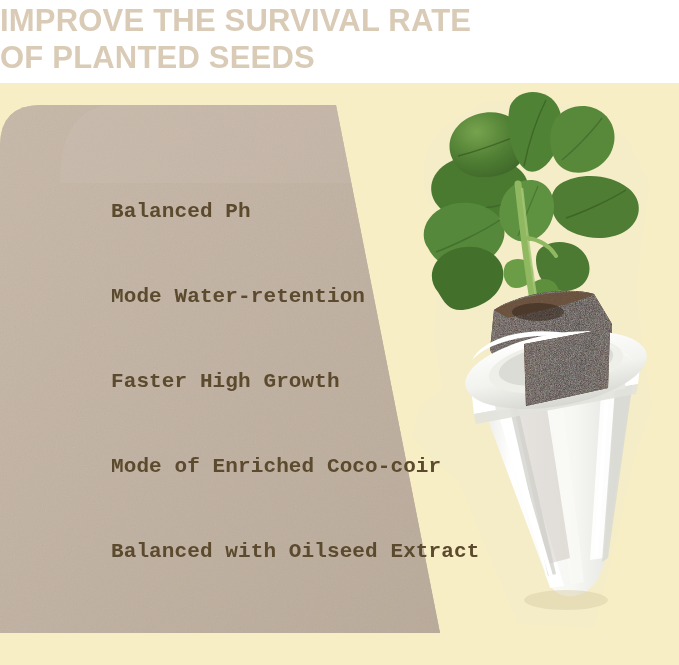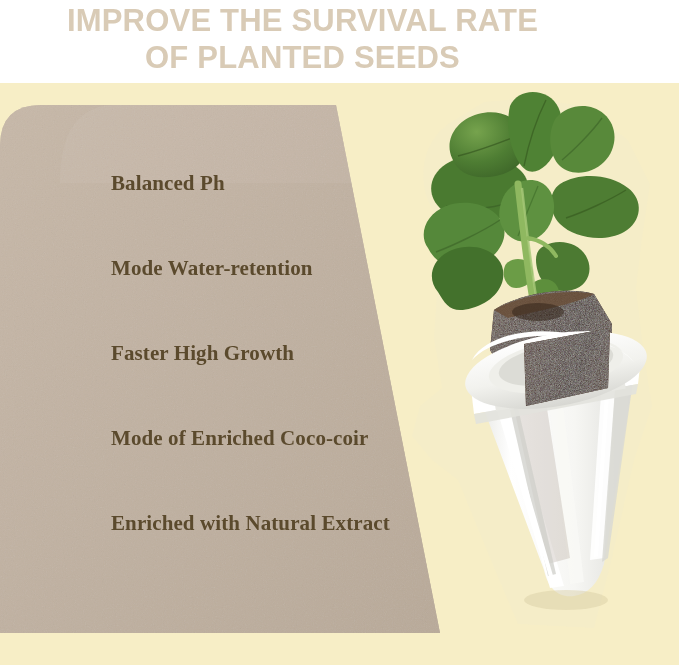--- a/index.html
+++ b/index.html
@@ -25,21 +25,20 @@
     position:absolute;
     left:0; top:0;
     width:679px; height:83px;
     background:#ffffff;
     z-index:5;
   }
   .headline {
     position:absolute;
     left:0; top:2px;
     width:605px;
-    text-align:center;
     font-family:"Liberation Sans", sans-serif;
     font-weight:bold;
     font-size:31px;
     line-height:37px;
     letter-spacing:0.2px;
     color:#d9cbb6;
     text-transform:uppercase;
     white-space:pre-line;
     -webkit-font-smoothing:antialiased;
   }
@@ -65,22 +64,22 @@
   
   .feature-list {
     position:absolute;
     left:111px; top:140px;
     width:400px;
     z-index:4;
   }
   .feature-item {
     height:85px;
     display:flex;
-    align-items:center;
-    font-family:Liberation Serif, serif;
+    align-items:flex-end;
+    font-family:Liberation Mono, monospace;
     font-weight:bold;
     font-size:21px;
     line-height:26px;
     letter-spacing:0.1px;
     color:#5b4a2d;
     white-space:nowrap;
     -webkit-font-smoothing:antialiased;
   }
 
   
@@ -322,21 +321,21 @@
     <div class="feature-item">
       <span>Mode Water-retention</span>
     </div>
     <div class="feature-item">
       <span>Faster High Growth</span>
     </div>
     <div class="feature-item">
       <span>Mode of Enriched Coco-coir</span>
     </div>
     <div class="feature-item">
-      <span>Enriched with Natural Extract</span>
+      <span>Balanced with Oilseed Extract</span>
     </div>
   </div>
 
   <div class="header-band">
     <div class="headline">IMPROVE THE SURVIVAL RATE
 OF PLANTED SEEDS</div>
   </div>
 
 </div>
 

